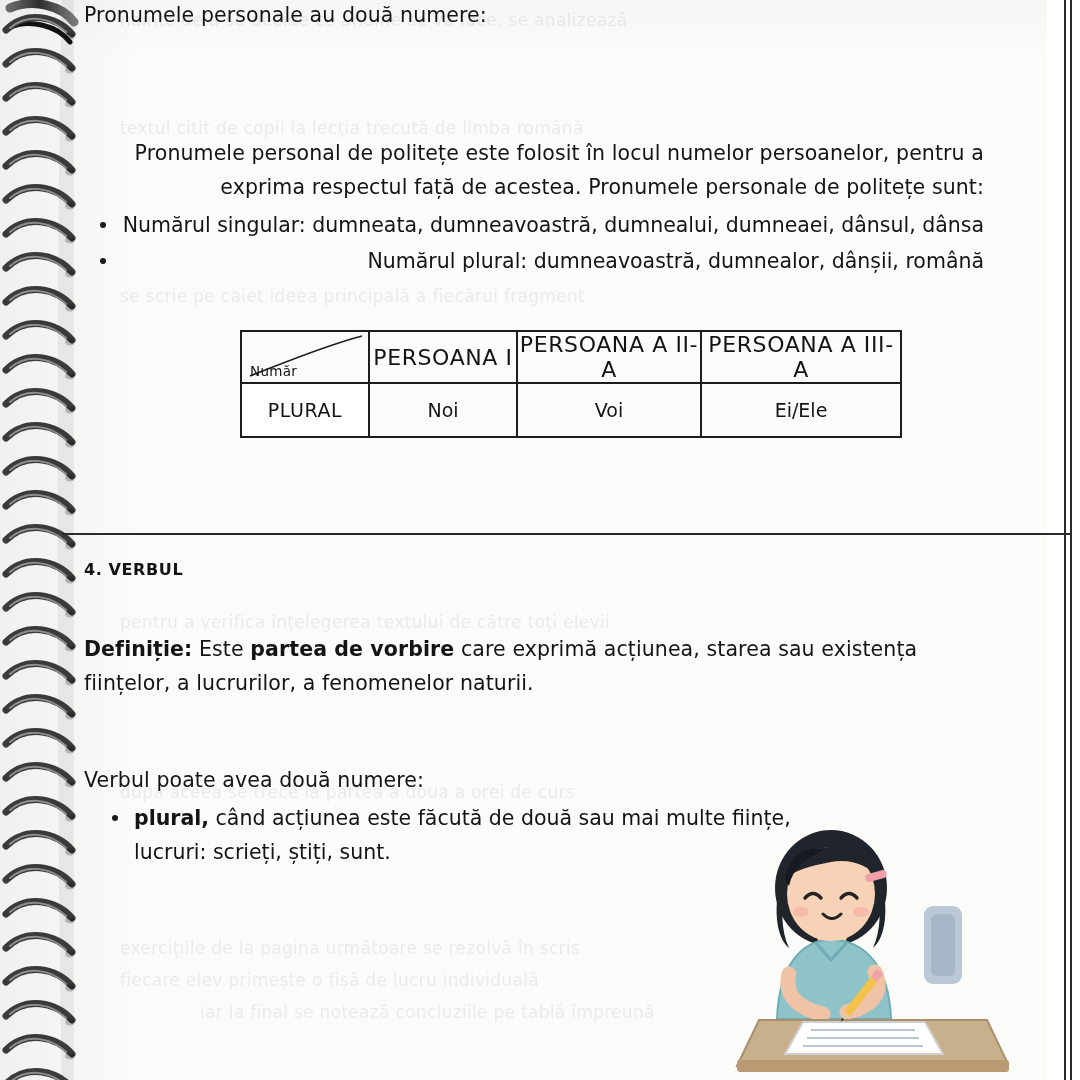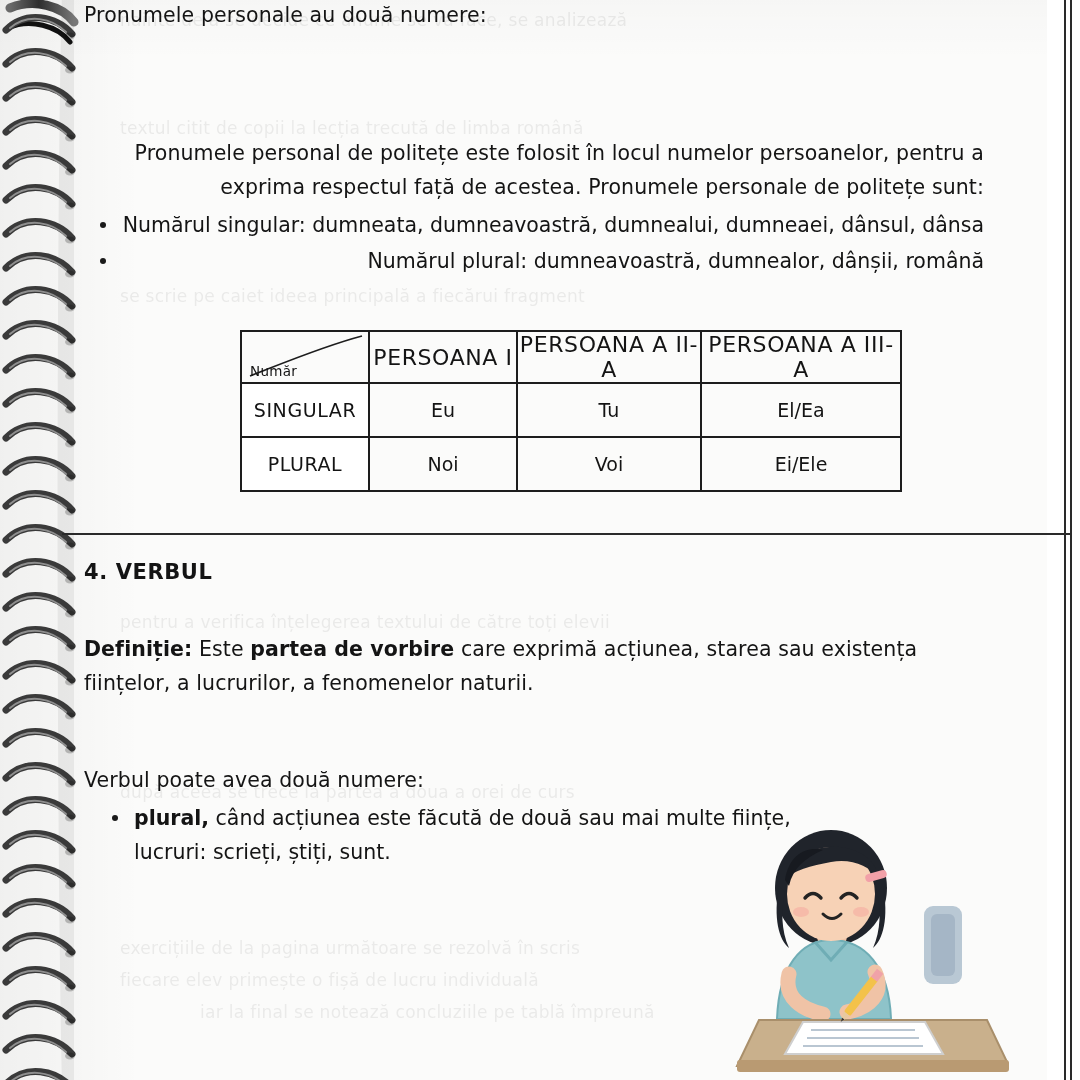--- a/index.html
+++ b/index.html
@@ -179,21 +179,21 @@
     font-size: 18.5px;
     letter-spacing: 0.6px;
     background: #ffffff;
   }
 
   
   .verb-title {
     position: absolute;
     left: 84px;
     top: 560px;
-    font-size: 21px;
+    font-size: 16px;
     font-weight: bold;
     letter-spacing: 0.6px;
   }
   .verb-def {
     position: absolute;
     left: 84px;
     top: 632px;
     width: 880px;
   }
   .verb-num {
@@ -368,26 +368,20 @@
           <svg class="slash" viewBox="0 0 120 46">
             <path d="M4,42 C 40,28 78,12 116,2" stroke="#1d1d1d" stroke-width="1.6" fill="none"></path>
           </svg>
           <span class="numar">Număr</span>
         </td>
         <td class="c2 hdr">PERSOANA I</td>
         <td class="c3 hdr">PERSOANA A II-A</td>
         <td class="c4 hdr">PERSOANA A III-A</td>
       </tr>
       <tr>
-        <td class="c1 rowcell rowlabel">SINGULAR</td>
-        <td class="c2 rowcell">Eu</td>
-        <td class="c3 rowcell">Tu</td>
-        <td class="c4 rowcell">El/Ea</td>
-      </tr>
-      <tr>
         <td class="c1 rowcell rowlabel">PLURAL</td>
         <td class="c2 rowcell">Noi</td>
         <td class="c3 rowcell">Voi</td>
         <td class="c4 rowcell">Ei/Ele</td>
       </tr>
     </tbody>
       </table>
   </div>
 
   <div class="verb-title">4. VERBUL</div>

